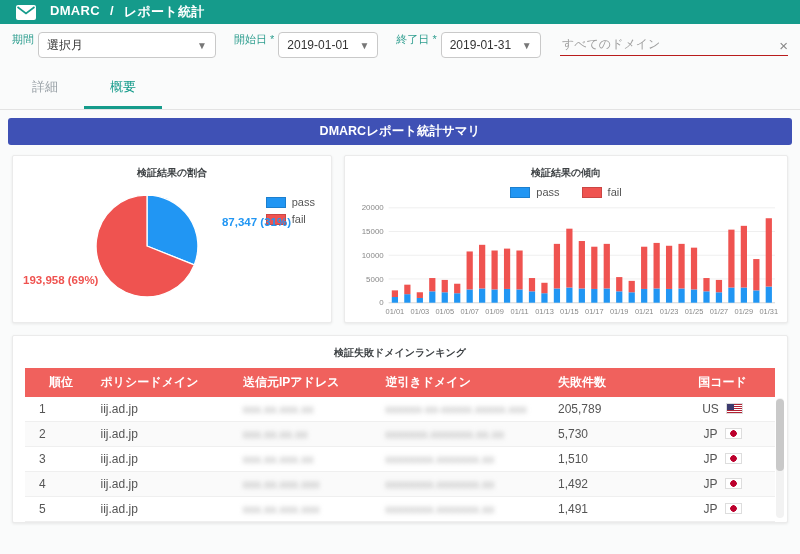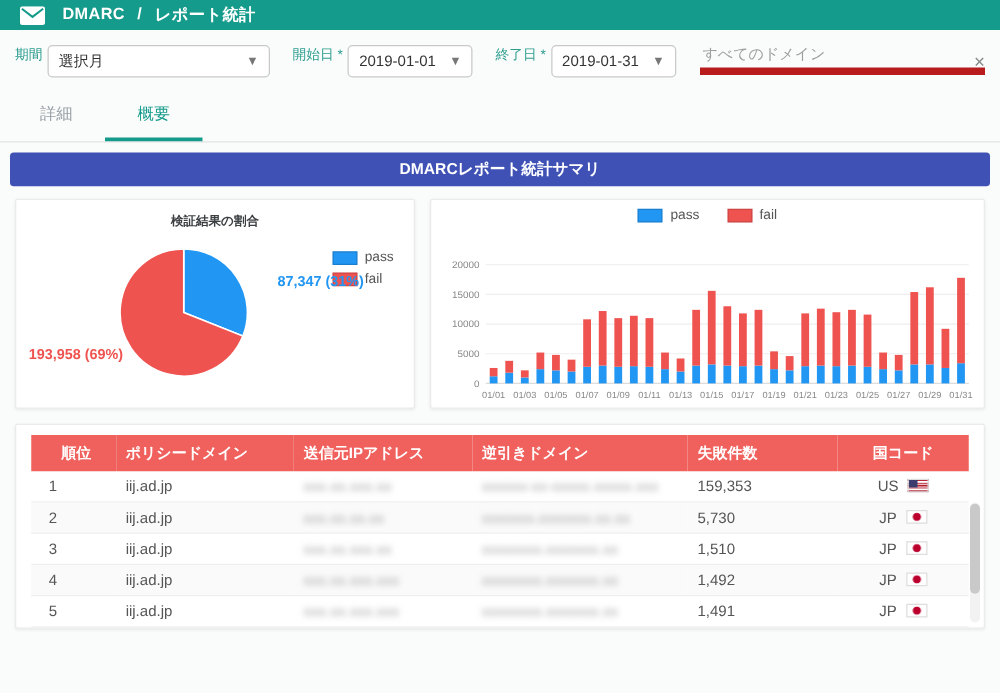--- a/index.html
+++ b/index.html
@@ -18,21 +18,21 @@
   .breadcrumb{display:flex;gap:10px;font-size:13px;font-weight:bold;letter-spacing:.3px}
   
   .filters{display:flex;align-items:flex-end;padding:8px 12px 10px;gap:18px}
   .field{display:flex;flex-direction:row;gap:4px}
   .field label{font-size:11px;color:#2e9e8f}
   .select{border:1px solid #c9c9c9;border-radius:4px;height:26px;display:flex;align-items:center;
     justify-content:space-between;padding:0 8px;font-size:12px;color:#333;background:#fff;gap:10px}
   .caret{color:#777;font-size:10px}
   .w-period{width:178px}.w-date{width:100px}
   .domain-filter{margin-left:auto;position:relative;width:228px;align-self:flex-end;margin-bottom:2px}
-  .domain-filter input{width:100%;border:none;border-bottom:6px solid #b91c1c;background:transparent;
+  .domain-filter input{width:100%;border:none;border-bottom:1px solid #b91c1c;background:transparent;
     font-size:12px;padding:4px 18px 4px 2px;color:#0369a1;outline:none}
   .domain-filter input::placeholder{color:#9e9e9e}
   .clear{position:absolute;right:0;bottom:3px;color:#888;font-size:15px;line-height:1;cursor:pointer}
   
   .tabs{display:flex;border-bottom:1px solid #e3e3e3;padding:0 6px}
   .tab{padding:10px 26px;font-size:13px;color:#98a0a6;cursor:pointer}
   .tab.active{color:var(--accent);border-bottom:3px solid var(--accent)}
   
   .banner{margin:8px 8px 10px;background:var(--banner);color:#fff;text-align:center;font-size:12.5px;
     font-weight:bold;padding:5px 0;border-radius:3px}
@@ -141,20 +141,21 @@
     </div>
     <span class="pie-label pass-label">87,347 (31%)</span>
     <svg class="pie-svg" viewBox="-66 -66 132 132">
         <path d="M0,0 L0.00,-60.00 A60,60 0 0 1 55.72,22.26 Z" fill="#2196f3" stroke="#ffffff" stroke-width="1.5"></path>
         <path d="M0,0 L55.72,22.26 A60,60 0 1 1 -0.00,-60.00 Z" fill="#ef5350" stroke="#ffffff" stroke-width="1.5"></path>
       </svg>
     <span class="pie-label fail-label">193,958 (69%)</span>
   </section>
 
   <section class="card bar-card">
+    <h3>検証結果の傾向</h3>
     <div class="legend-h">
       <div class="legend-item">
         <span class="sw sw-pass"></span>
         <span>pass</span>
       </div>
       <div class="legend-item">
         <span class="sw sw-fail"></span>
         <span>fail</span>
       </div>
     </div>
@@ -246,38 +247,39 @@
         <rect x="403.98" y="91.00" width="6.29" height="13.00" fill="#2196f3"></rect>
         <rect x="403.98" y="58.00" width="6.29" height="33.00" fill="#ef5350"></rect>
         <rect x="416.56" y="87.00" width="6.29" height="17.00" fill="#2196f3"></rect>
         <rect x="416.56" y="15.00" width="6.29" height="72.00" fill="#ef5350"></rect>
         <text x="419.7" y="116" text-anchor="middle" font-size="7.5" fill="#888">01/31</text>
       </svg>
   </section>
 </div>
 
 <section class="card table-card">
+  <h3>検証失敗ドメインランキング</h3>
   <table>
     <thead>
       <tr>
         <th class="col-rank">順位</th>
         <th class="col-domain">ポリシードメイン</th>
         <th class="col-ip">送信元IPアドレス</th>
         <th class="col-rdns">逆引きドメイン</th>
         <th class="col-fails">失敗件数</th>
         <th class="col-cc">国コード</th>
       </tr>
     </thead>
     <tbody>
         <tr>
           <td>1</td>
           <td>iij.ad.jp</td>
           <td><span class="blurred">xxx.xx.xxx.xx</span></td>
           <td><span class="blurred">xxxxxx-xx-xxxxx.xxxxx.xxx</span></td>
-          <td>159,353</td>
+          <td>205,789</td>
           <td class="cc">US<span class="flag flag-us"></span></td>
         </tr>
         <tr>
           <td>2</td>
           <td>iij.ad.jp</td>
           <td><span class="blurred">xxx.xx.xx.xx</span></td>
           <td><span class="blurred">xxxxxxx.xxxxxxx.xx.xx</span></td>
           <td>5,730</td>
           <td class="cc">JP<span class="flag flag-jp"></span></td>
         </tr>

